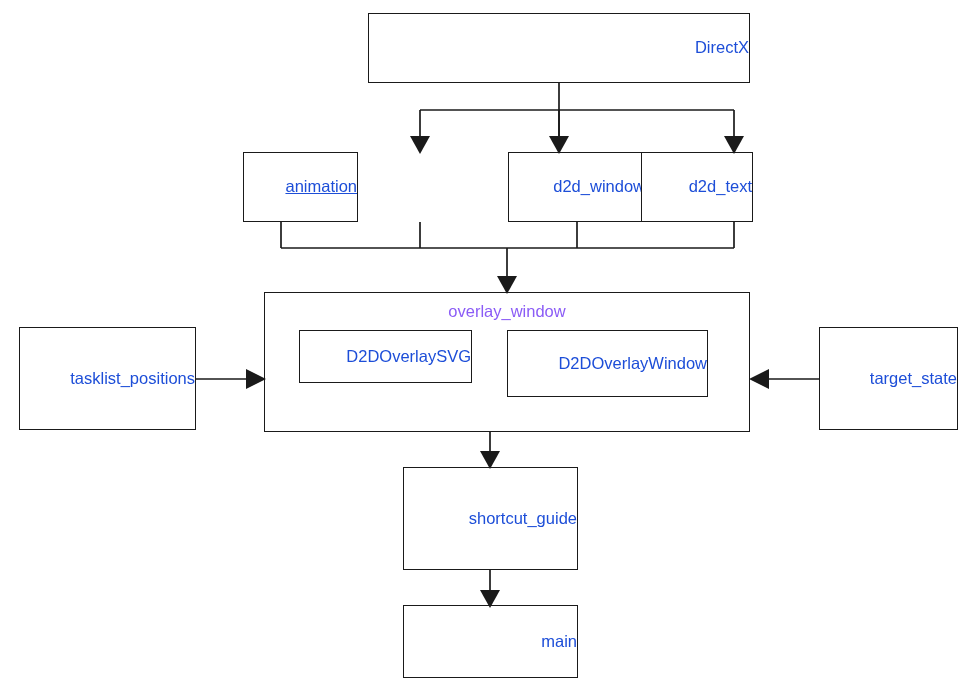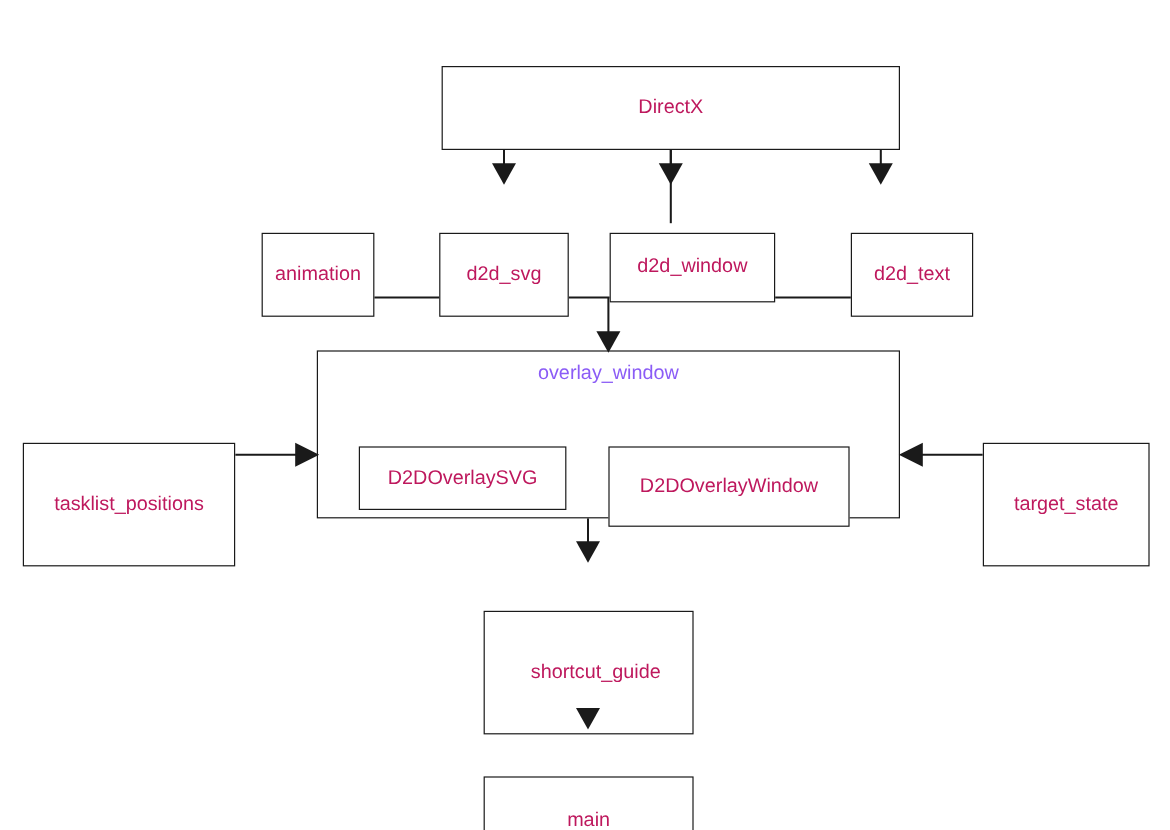--- a/index.html
+++ b/index.html
@@ -17,28 +17,27 @@
     background: #ffffff;
     overflow: hidden;
   }
   .node {
     position: absolute;
     box-sizing: border-box;
     background: #ffffff;
     border: 1.6px solid #1a1a1a;
     display: flex;
     align-items: center;
-    justify-content: center;
-    color: #be185d;
+    justify-content: flex-end;
+    color: #1d4ed8;
     font-size: 16.5px;
     line-height: 1.2;
     text-align: center;
     white-space: nowrap;
     z-index: 3;
-    margin-top: 42px;
   }
   .node-group {
     position: absolute;
     box-sizing: border-box;
     background: #ffffff;
     border: 1.6px solid #1a1a1a;
     z-index: 2;
   }
   .group-label {
     position: absolute;
@@ -114,33 +113,30 @@
   </svg>
 
   <div class="node-group" style="left:264px; top:292px; width:486px; height:140px;">
     <div class="group-label">overlay_window</div>
   </div>
 
   <div class="node" style="left:368px; top:13px; width:382px; height:70px;">
     <span>DirectX</span>
   </div>
 
-  <div class="node" style="left:218px; top:152px; width:94px; height:70px;">
+  <div class="node" style="left:243px; top:152px; width:115px; height:70px;text-decoration:underline;">
     <span>animation</span>
   </div>
 
-  <div class="node" style="left:366px; top:152px; width:108px; height:70px;">
-    <span>d2d_svg</span>
-  </div>
 
-  <div class="node" style="left:508px; top:152px; width:138px; height:58px;">
+  <div class="node" style="left:508px; top:152px; width:138px; height:70px;">
     <span>d2d_window</span>
   </div>
 
-  <div class="node" style="left:709px; top:152px; width:102px; height:70px;">
+  <div class="node" style="left:641px; top:152px; width:112px; height:70px;">
     <span>d2d_text</span>
   </div>
 
   <div class="node" style="left:299px; top:330px; width:173px; height:53px;">
     <span>D2DOverlaySVG</span>
   </div>
 
   <div class="node" style="left:507px; top:330px; width:201px; height:67px;">
     <span>D2DOverlayWindow</span>
   </div>

